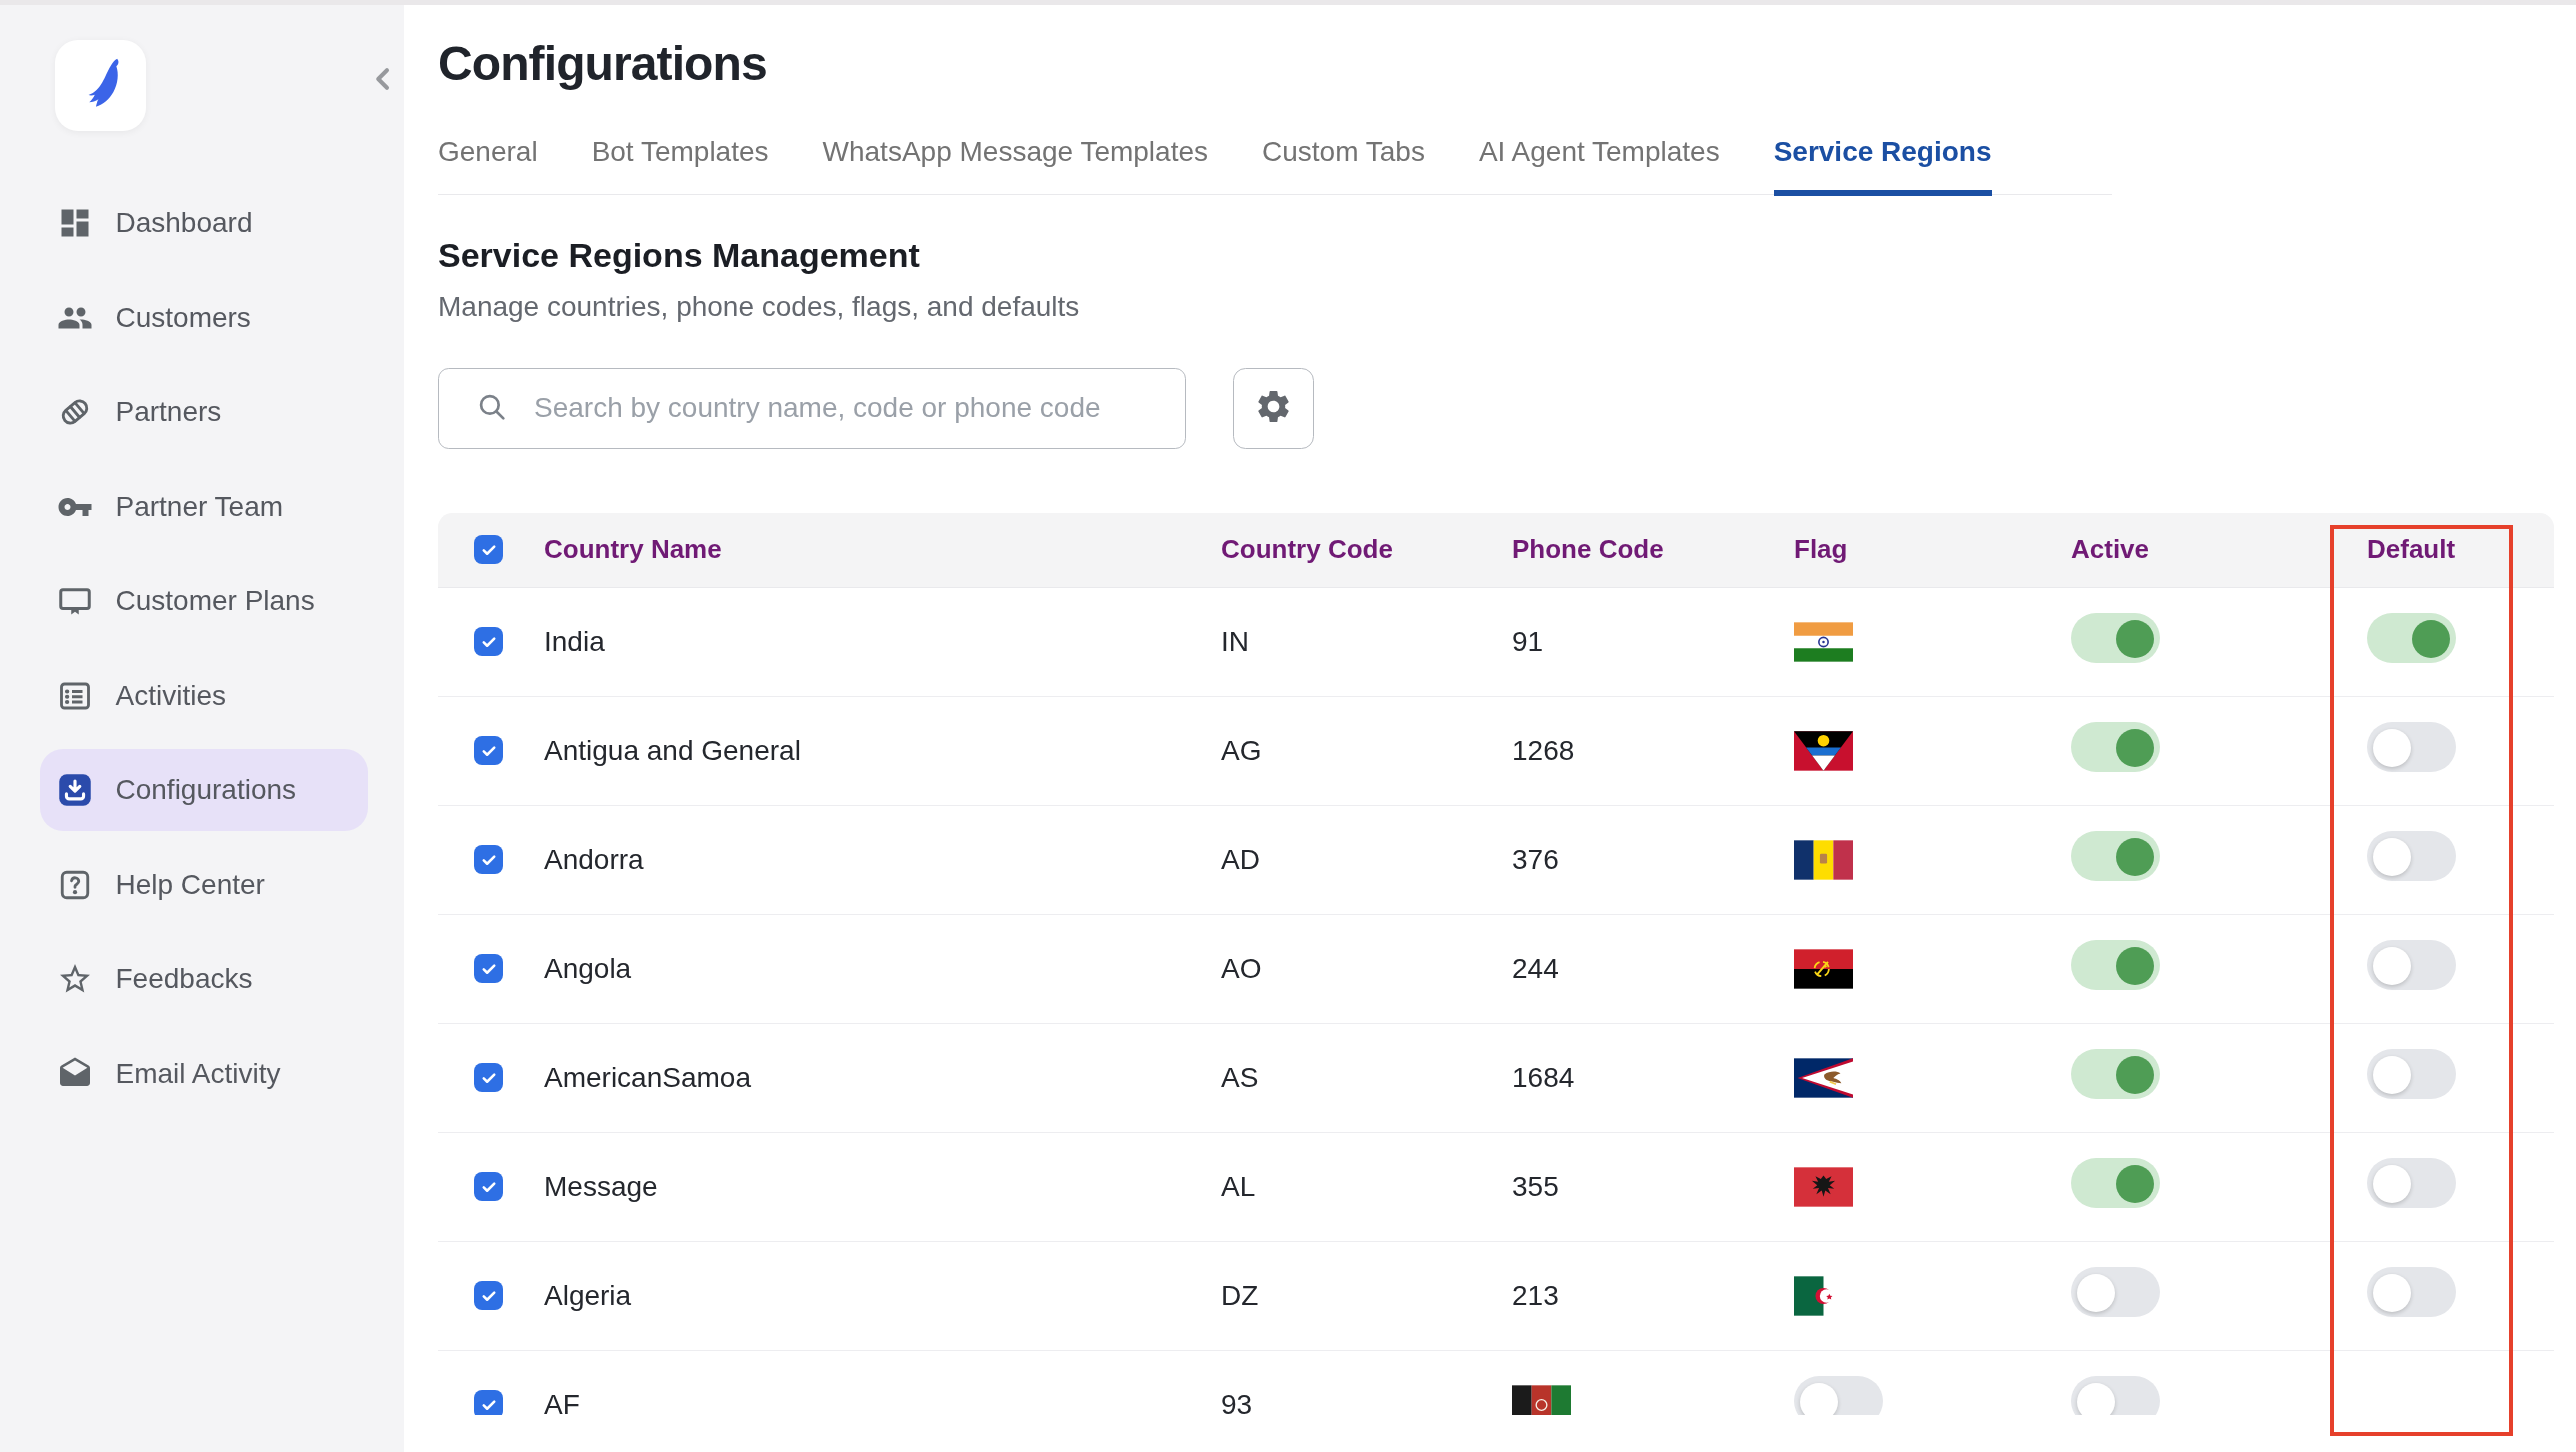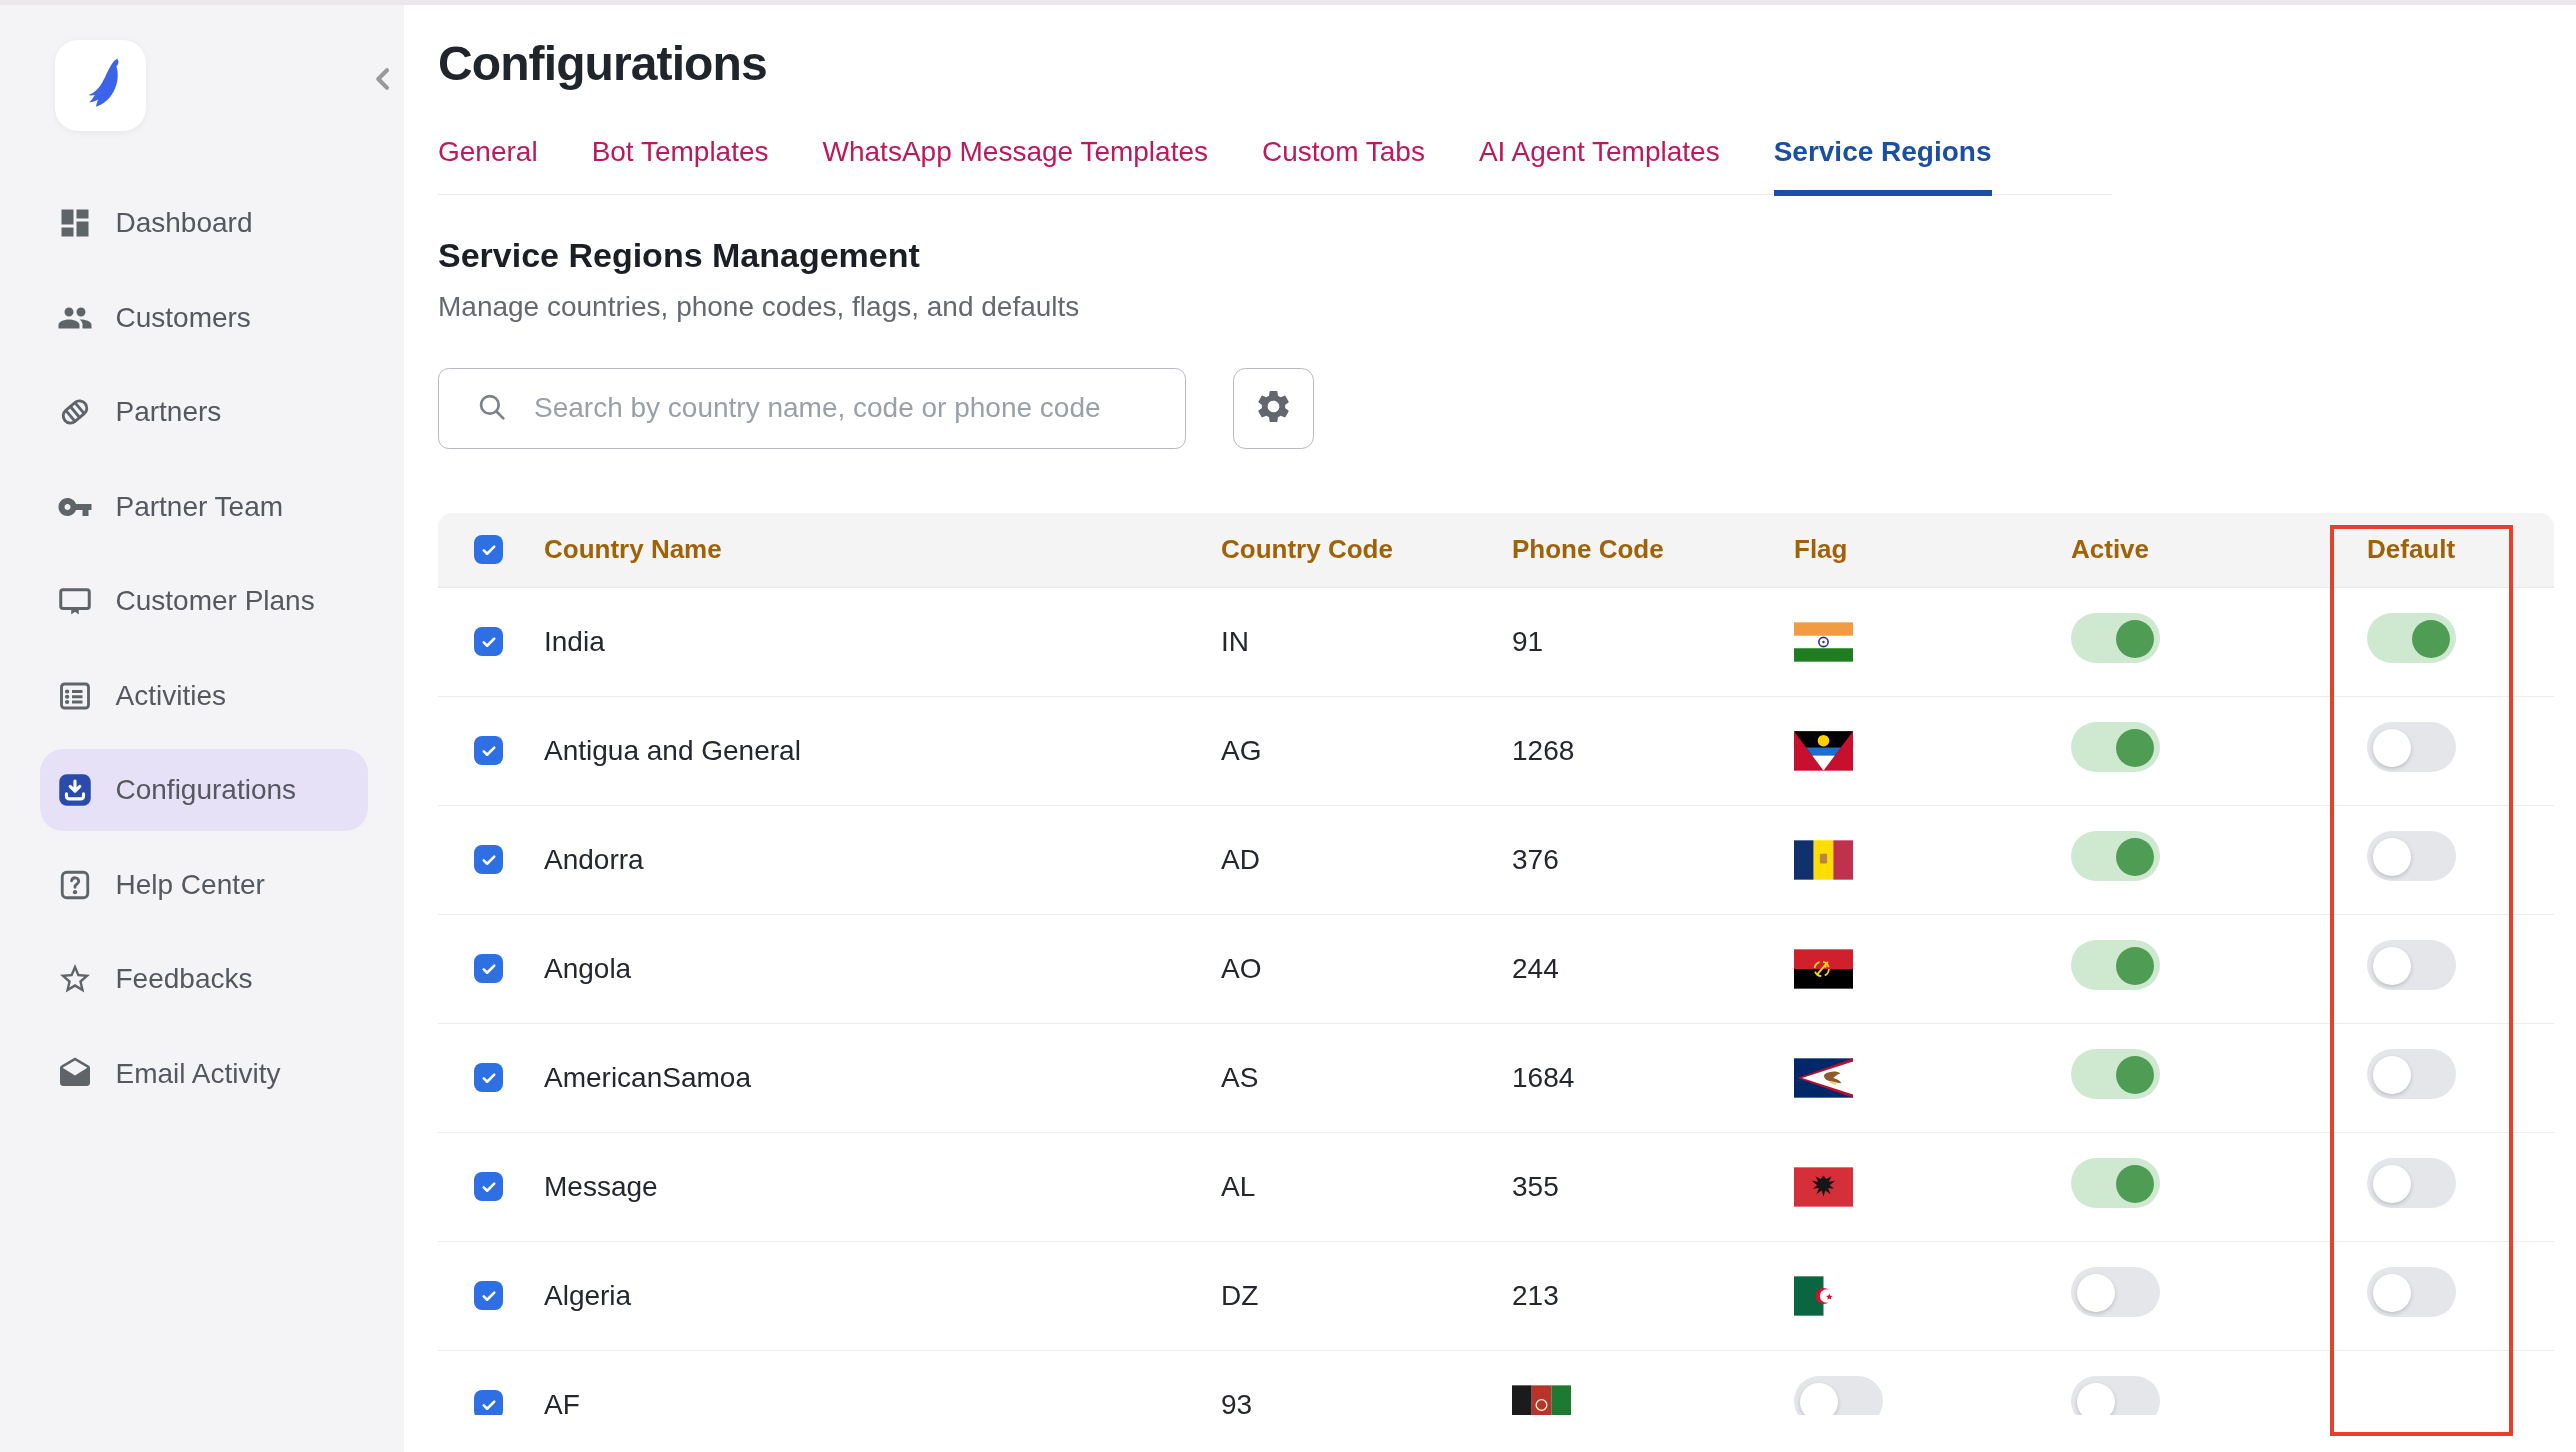--- a/index.html
+++ b/index.html
@@ -33,41 +33,41 @@
   .nav-item.active { background:#e7e1f8; }
   .nav-icon { width:39px; height:39px; flex:0 0 39px; display:grid; place-items:center; color:#5f6469; }
   .nav-icon svg { width:36px; height:36px; }
   .nav-caret { position:absolute; right:50px; top:50%; transform:translateY(-50%); display:grid; place-items:center; }
 
   
   .main { flex:1; position:relative; padding:36px 0 0 34px; background:#fff; }
   .page-title { margin:0; font-size:48px; font-weight:800; color:#20242b; letter-spacing:-0.9px; }
 
   .tabs { margin-top:45px; width:1674px; display:flex; gap:54px; border-bottom:1.8px solid #e9e9ec; }
-  .tab { padding-bottom:21.5px; font-size:28px; color:#be185d; cursor:pointer; white-space:nowrap; }
+  .tab { padding-bottom:21.5px; font-size:28px; color:#737373; cursor:pointer; white-space:nowrap; }
   .tab.active { color:#1b4fa3; font-weight:700; border-bottom:6.3px solid #1b4fa3; margin-bottom:-1.8px; }
 
   .section-title { margin:41px 0 0; font-size:34px; font-weight:800; color:#1b1e24; }
   .section-subtitle { margin:16px 0 0; font-size:28px; color:#64686f; font-weight:400; }
 
   .toolbar { margin-top:45px; display:flex; gap:47px; }
   .search-box {
     width:748px; height:81px; border:1.8px solid #b6bac0; border-radius:10.7px;
     display:flex; align-items:center; padding:0 27px 0 36px; gap:23px; background:#fff;
   }
   .search-input { flex:1; border:none; outline:none; font-size:28px; color:#30343a; background:transparent; font-family:inherit; }
   .search-input::placeholder { color:#9aa0a8; }
   .gear-btn { width:81px; height:81px; border:1.8px solid #b6bac0; border-radius:12.5px; background:#fff; display:grid; place-items:center; cursor:pointer; }
 
   
   .table { margin-top:64px; width:2116px; max-height:902px; overflow:hidden; }
   .thead, .trow { display:grid; grid-template-columns:106px 677px 291px 282px 277px 296px 188px; align-items:center; }
   .thead {
     height:75px; background:#f4f4f5; border-radius:14.3px 14.3px 0 0;
-    font-size:26px; font-weight:700; color:#a16207; border-bottom:1.8px solid #e9e9ec;
+    font-size:26px; font-weight:700; color:#701a75; border-bottom:1.8px solid #e9e9ec;
   }
   .trow { height:109px; border-bottom:1.8px solid #ededf0; font-size:28px; color:#24272d; background:#fff; }
   .cell-check { padding-left:36px; }
   .checkbox {
     width:29px; height:29px; border-radius:8px; background:#2e6fe4;
     display:grid; place-items:center; cursor:pointer;
   }
   .flag { width:59px; height:40px; display:block; }
   .flag svg { width:59px; height:40px; display:block; }
   .toggle { width:89px; height:50px; border-radius:25px; position:relative; display:inline-block; cursor:pointer; }

